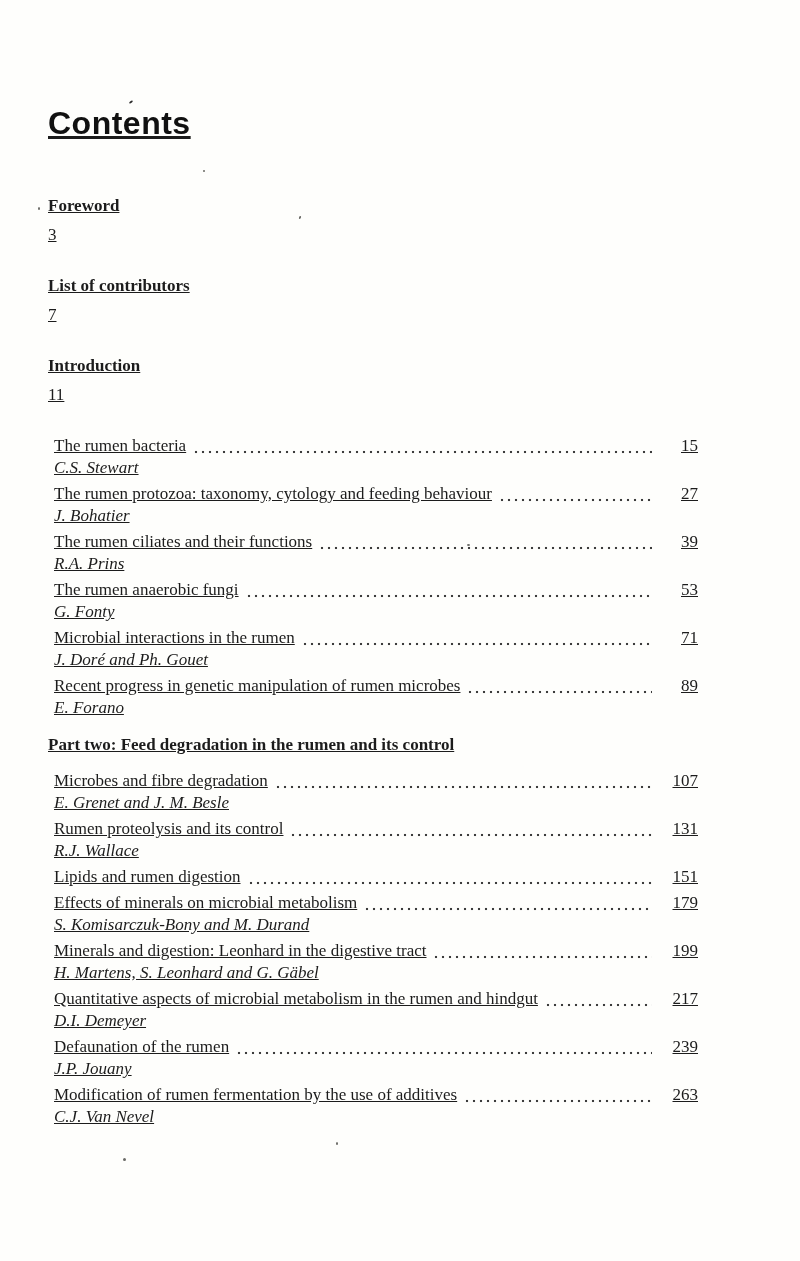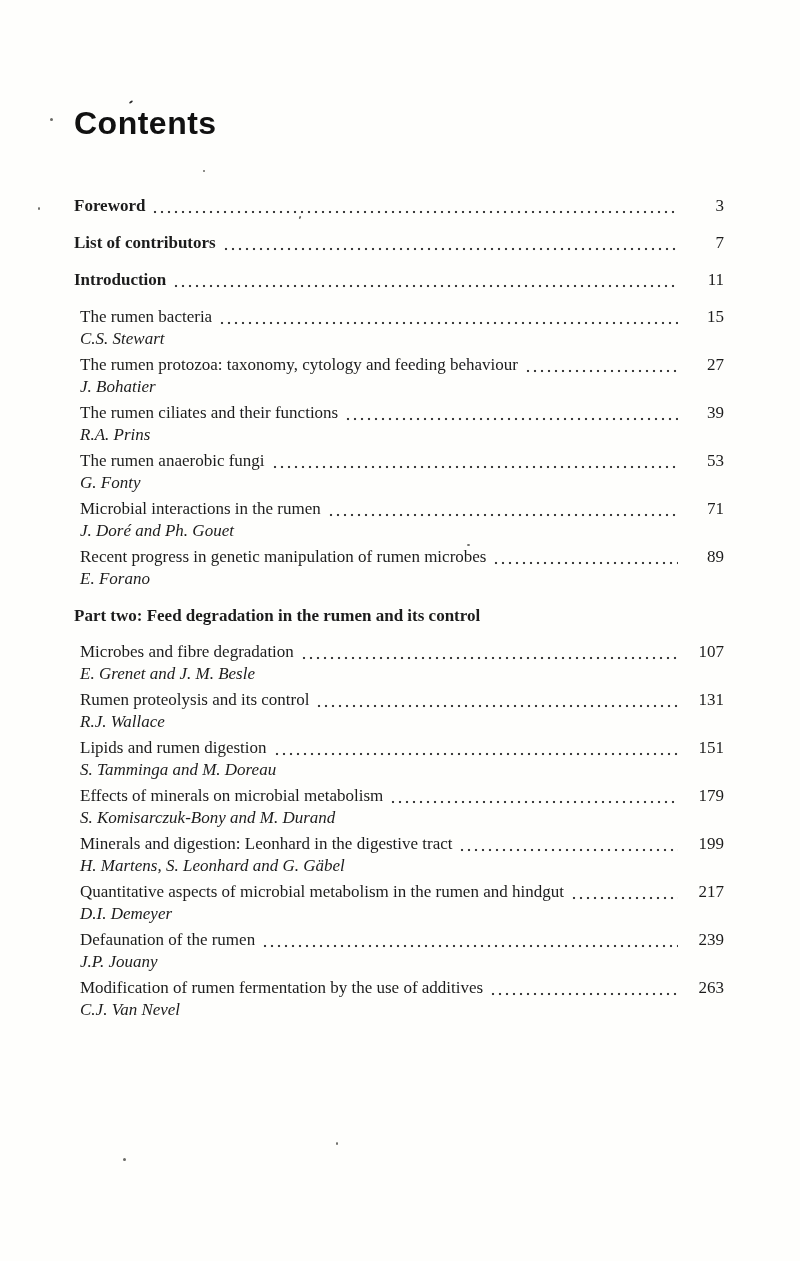--- a/index.html
+++ b/index.html
@@ -8,33 +8,33 @@
     width: 800px;
     height: 1261px;
     margin: 0 auto;
     background: #fefefc;
     color: #1c1c1c;
     font-family: "Liberation Serif", serif;
     font-size: 17px;
     line-height: 22px;
     overflow: hidden;
   }
-  .content { position: absolute; left: 74px; top: 0; width: 650px; }
+  .content { position: absolute; left: 48px; top: 0; width: 650px; text-decoration: underline; }
   h1.book-title {
     margin: 103px 0 0 0;
     font-family: "Liberation Sans", sans-serif;
     font-weight: bold;
     font-size: 32px;
     line-height: 40px;
     letter-spacing: 0.5px;
     color: #111;
   }
   .toc { margin-top: 52px; }
   .row { display: flex; align-items: baseline; }
-  .fm-row { margin-bottom: 15px; font-weight: bold; }
+  .fm-row { margin-bottom: 15px; font-weight: bold; flex-direction: column; }
   .fm-row .pg { font-weight: normal; }
   .dots {
     flex: 1 1 auto;
     align-self: flex-end;
     height: 4px;
     margin: 0 10px 3px 8px;
     background-image: radial-gradient(circle at 2px 2px, #3c3c3c 1.05px, rgba(0,0,0,0) 1.6px);
     background-size: 7px 4px;
     background-repeat: repeat-x;
   }
@@ -161,21 +161,20 @@
             <span class="pg">131</span>
           </div>
           <div class="authors">R.J. Wallace</div>
         </div>
         <div class="chapter">
           <div class="row">
             <span>Lipids and rumen digestion</span>
             <span class="dots"></span>
             <span class="pg">151</span>
           </div>
-          <div class="authors">S. Tamminga and M. Doreau</div>
         </div>
         <div class="chapter">
           <div class="row">
             <span>Effects of minerals on microbial metabolism</span>
             <span class="dots"></span>
             <span class="pg">179</span>
           </div>
           <div class="authors">S. Komisarczuk-Bony and M. Durand</div>
         </div>
         <div class="chapter">

